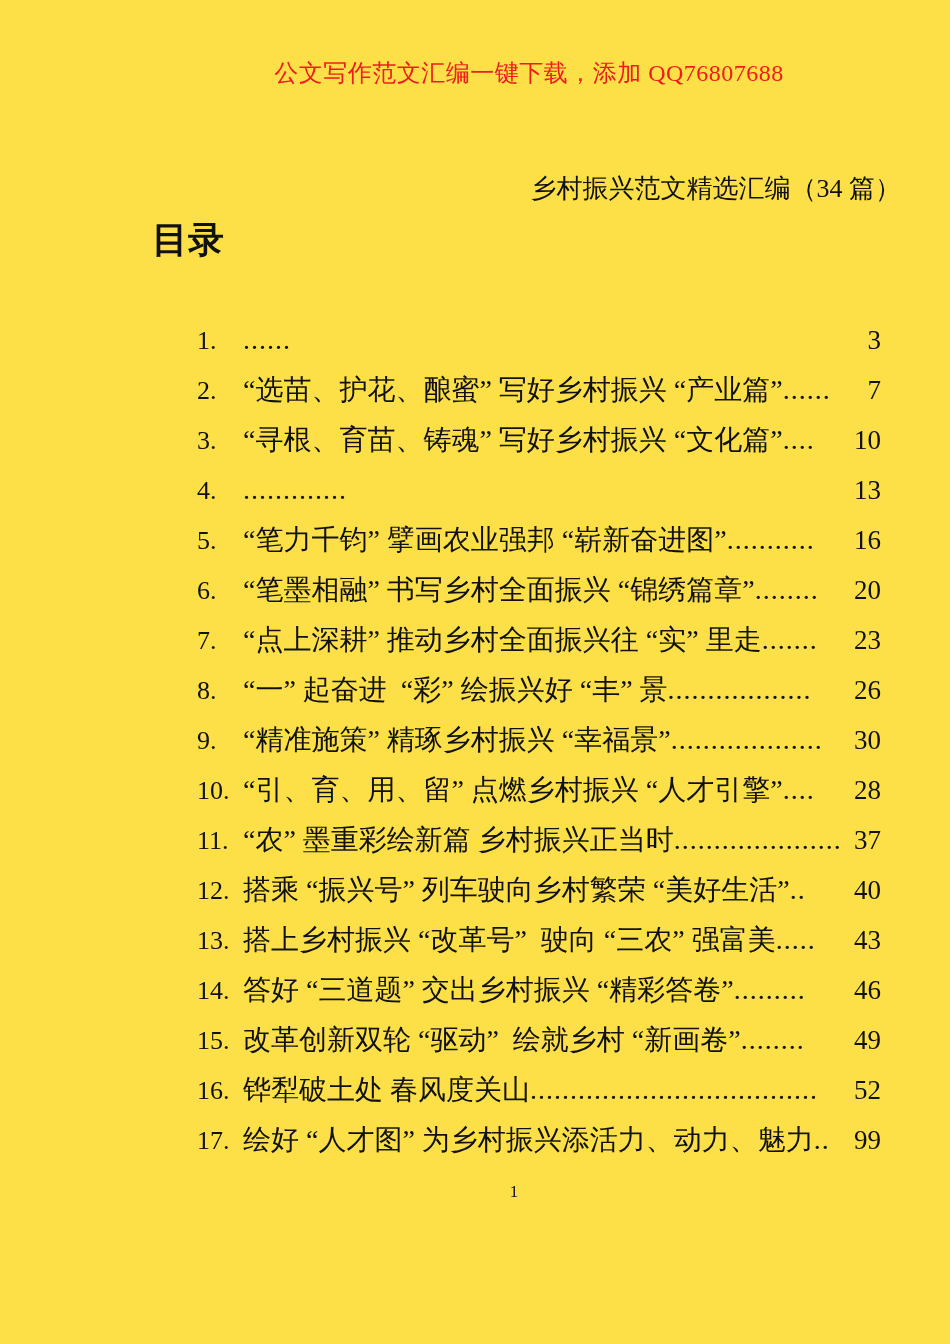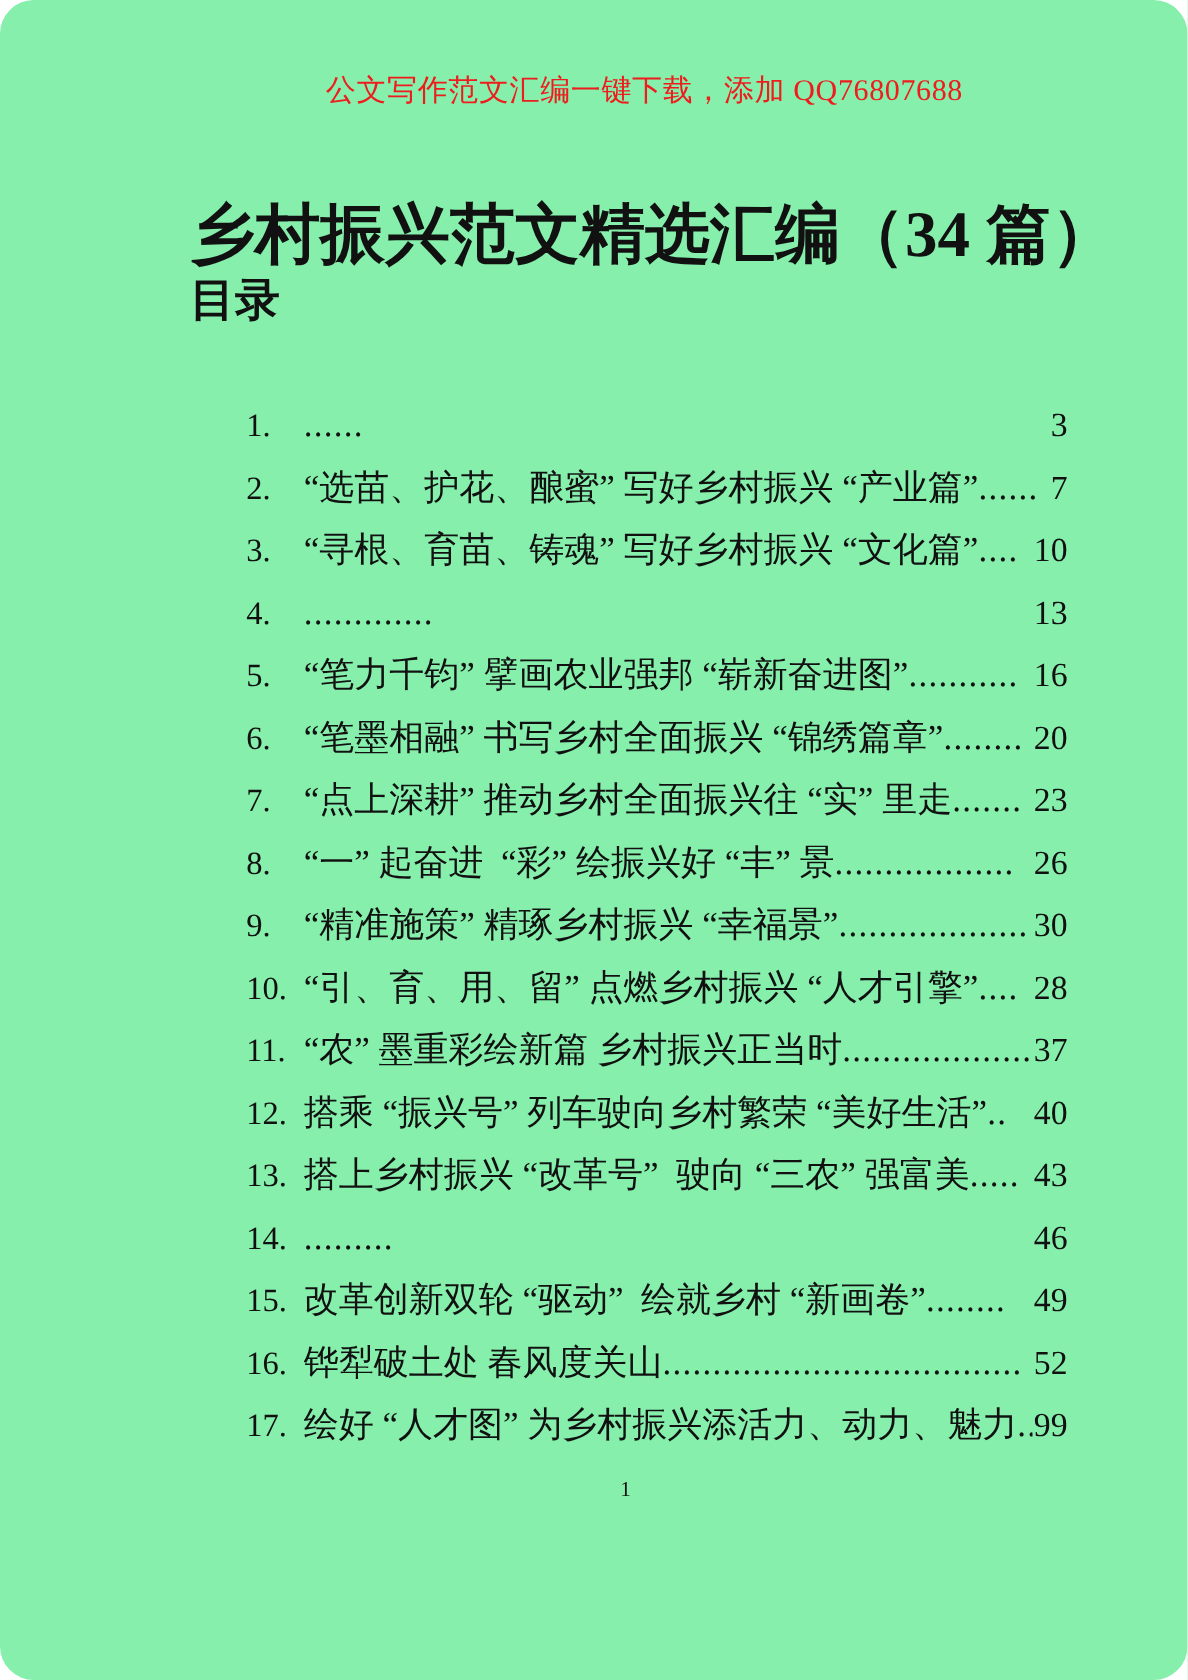--- a/index.html
+++ b/index.html
@@ -1,42 +1,41 @@
 <!DOCTYPE html>
 <html lang="zh"><head>
 <meta charset="utf-8">
 <title>乡村振兴范文精选汇编（34 篇）目录</title>
 <style>
   html,body{margin:0;padding:0;background:#ffffff;}
   .page{
     position:relative;
     width:950px;height:1344px;
     box-sizing:border-box;
-    background:#86efac;
+    background:#fde047;
     color:#111111;
     font-family:"Liberation Serif","DejaVu Sans",sans-serif;
-    padding:58px 96px 0 197px;
+    padding:58px 69px 0 197px;
     overflow:hidden;
-    border-radius:27px;
   }
   .promo{
     text-align:center;
     font-size:24px;
     line-height:30px;
     font-weight:400;
     letter-spacing:0.5px;
     margin:0 -40px 0 -60px; 
     white-space:nowrap;
   }
   .doc-title{
     margin:78px -20px 0 -45px;
-    text-align:left;
-    font-size:52px;
+    text-align:right;
+    font-size:26px;
     line-height:46px;
-    font-weight:700;
+    font-weight:400;
     white-space:nowrap;
   }
   .toc-heading{
     margin:6px -20px 0 -45px;
     text-align:left;
     font-size:36px;
     line-height:44px;
     font-weight:700;
   }
   .toc-list{
@@ -125,21 +124,21 @@
     <li class="toc-entry">
       <span class="toc-num">11.</span><span class="toc-text">“农” 墨重彩绘新篇 乡村振兴正当时</span><span class="toc-leader">.....................</span><span class="toc-page">37</span>
     </li>
     <li class="toc-entry">
       <span class="toc-num">12.</span><span class="toc-text">搭乘 “振兴号” 列车驶向乡村繁荣 “美好生活”</span><span class="toc-leader">..</span><span class="toc-page">40</span>
     </li>
     <li class="toc-entry">
       <span class="toc-num">13.</span><span class="toc-text">搭上乡村振兴 “改革号”  驶向 “三农” 强富美</span><span class="toc-leader">.....</span><span class="toc-page">43</span>
     </li>
     <li class="toc-entry">
-      <span class="toc-num">14.</span><span class="toc-leader">.........</span><span class="toc-page">46</span>
+      <span class="toc-num">14.</span><span class="toc-text">答好 “三道题” 交出乡村振兴 “精彩答卷”</span><span class="toc-leader">.........</span><span class="toc-page">46</span>
     </li>
     <li class="toc-entry">
       <span class="toc-num">15.</span><span class="toc-text">改革创新双轮 “驱动”  绘就乡村 “新画卷”</span><span class="toc-leader">........</span><span class="toc-page">49</span>
     </li>
     <li class="toc-entry">
       <span class="toc-num">16.</span><span class="toc-text">铧犁破土处 春风度关山</span><span class="toc-leader">....................................</span><span class="toc-page">52</span>
     </li>
     <li class="toc-entry">
       <span class="toc-num">17.</span><span class="toc-text">绘好 “人才图” 为乡村振兴添活力、动力、魅力</span><span class="toc-leader">..</span><span class="toc-page">99</span>
     </li>

